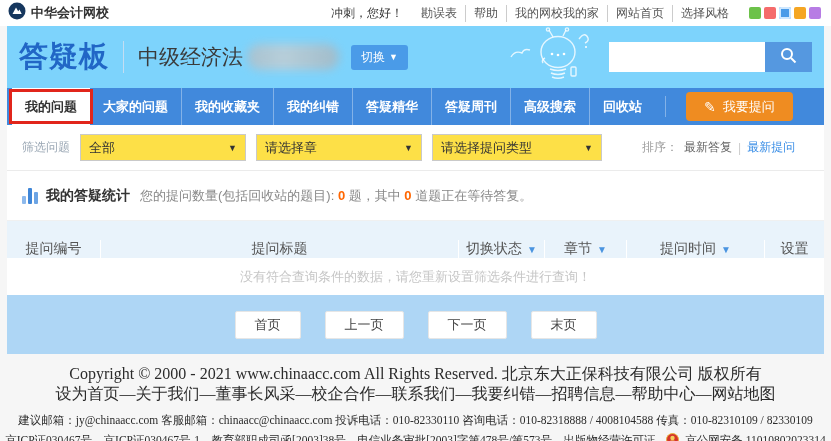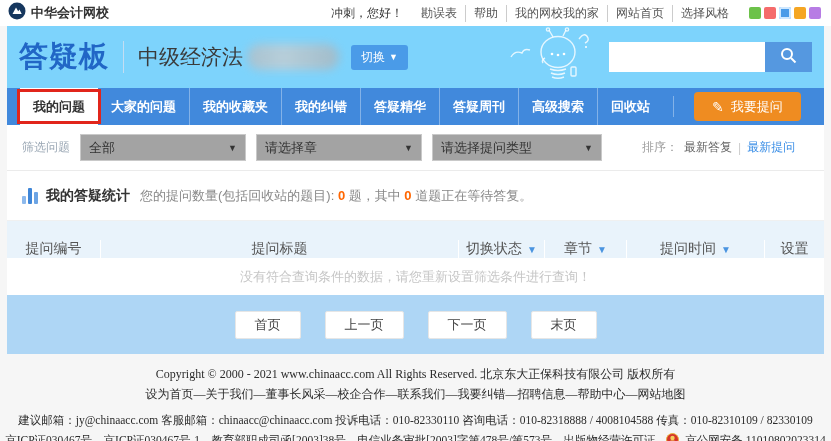--- a/index.html
+++ b/index.html
@@ -40,38 +40,38 @@
   .switch-btn .arrow { font-size:9px; }
   .banner-right { margin-left:auto; display:flex; align-items:center; }
   .mascot { margin-right:8px; }
   .searchbox { display:flex; align-items:center; }
   .search-input { width:156px; height:30px; border:none; outline:none; padding:0 8px;
                   font-size:13px; background:#fff; }
   .search-btn { width:47px; height:30px; background:#5598e0; border:none; cursor:pointer;
                 display:flex; align-items:center; justify-content:center; }
 
   
-  .navbar { height:37px; background:#4189dc; display:flex; align-items:stretch; padding-left:13px; }
+  .navbar { height:37px; background:#4189dc; display:flex; align-items:stretch; padding-left:5px; }
   .tab { color:#fff; font-size:13px; font-weight:bold; display:flex; align-items:center;
          padding:0 13px; cursor:pointer; position:relative; white-space:nowrap; }
   .tab + .tab { border-left:1px solid rgba(255,255,255,.35); }
   .tab.active { background:#ffffff; color:#333; border-left:none; }
   .tab.active + .tab { border-left:none; }
   .tab.active::after { content:""; position:absolute; left:-3px; top:1px; right:-3px; bottom:1px;
                        border:3px solid #e1251b; pointer-events:none; }
   .nav-sep { width:1px; background:rgba(255,255,255,.35); margin:8px 10px; }
   .ask-btn { margin:4px 0 4px 10px; background:#ef8c21; color:#fff; border:none; border-radius:4px;
              font-size:13px; padding:0 18px; cursor:pointer; display:flex; align-items:center; gap:7px; }
   .ask-btn .pencil { font-size:14px; }
 
   
   .content { background:#fff; }
   .filter-row { height:45px; display:flex; align-items:center; padding:0 15px; gap:10px; }
   .filter-label { font-size:12px; color:#9aa7b4; }
-  .select { height:27px; border:1px solid #c9c9c9; background:#a3a3a3; display:flex; align-items:center;
+  .select { height:27px; border:1px solid #c9c9c9; background:#fde047; display:flex; align-items:center;
             justify-content:space-between; padding:0 8px; font-size:13px; color:#333; cursor:pointer; }
   .select .sel-arrow { font-size:9px; color:#333; margin-left:8px; }
   .sel-all { width:166px; } .sel-chapter { width:166px; } .sel-type { width:170px; }
   .sort-area { margin-left:30px; font-size:12px; display:flex; align-items:center; gap:6px; }
   .sort-label { color:#999; }
   .sort-link { color:#666; cursor:pointer; }
   .sort-link.active { color:#3a8ee6; }
   .sort-sep { color:#ccc; }
 
   .stats-row { height:50px; display:flex; align-items:center; padding:0 15px;
@@ -98,21 +98,21 @@
 
   
   .pager-band { height:59px; background:#aed6f5; display:flex; align-items:center;
                 justify-content:center; gap:24px; }
   .page-btn { height:28px; background:#fff; border:1px solid #e6e6e6; border-radius:2px;
               font-size:13px; color:#444; padding:0 19px; cursor:pointer; }
 
   
   .footer { height:95px; background:#f6f6f6; font-family:"Liberation Serif", serif;
             text-align:center; color:#2b2b2b; position:relative; padding-top:10px; }
-  .f-line { font-size:12px; line-height:20px; }
+  .f-line { font-size:16px; line-height:20px; }
   .f-links { cursor:pointer; }
   .f-line.small { font-size:11.5px; }
   .f-gap { height:6px; }
   .badge-icon { display:inline-block; vertical-align:-2px; margin:0 3px 0 8px; }
   .beian { cursor:pointer; }
   .bottom-sliver { position:absolute; bottom:0; left:50%; transform:translateX(-58px);
                    width:150px; height:5px; background:#f8dcae; border-radius:3px 3px 0 0; }
 </style>
 </head>
 <body>

